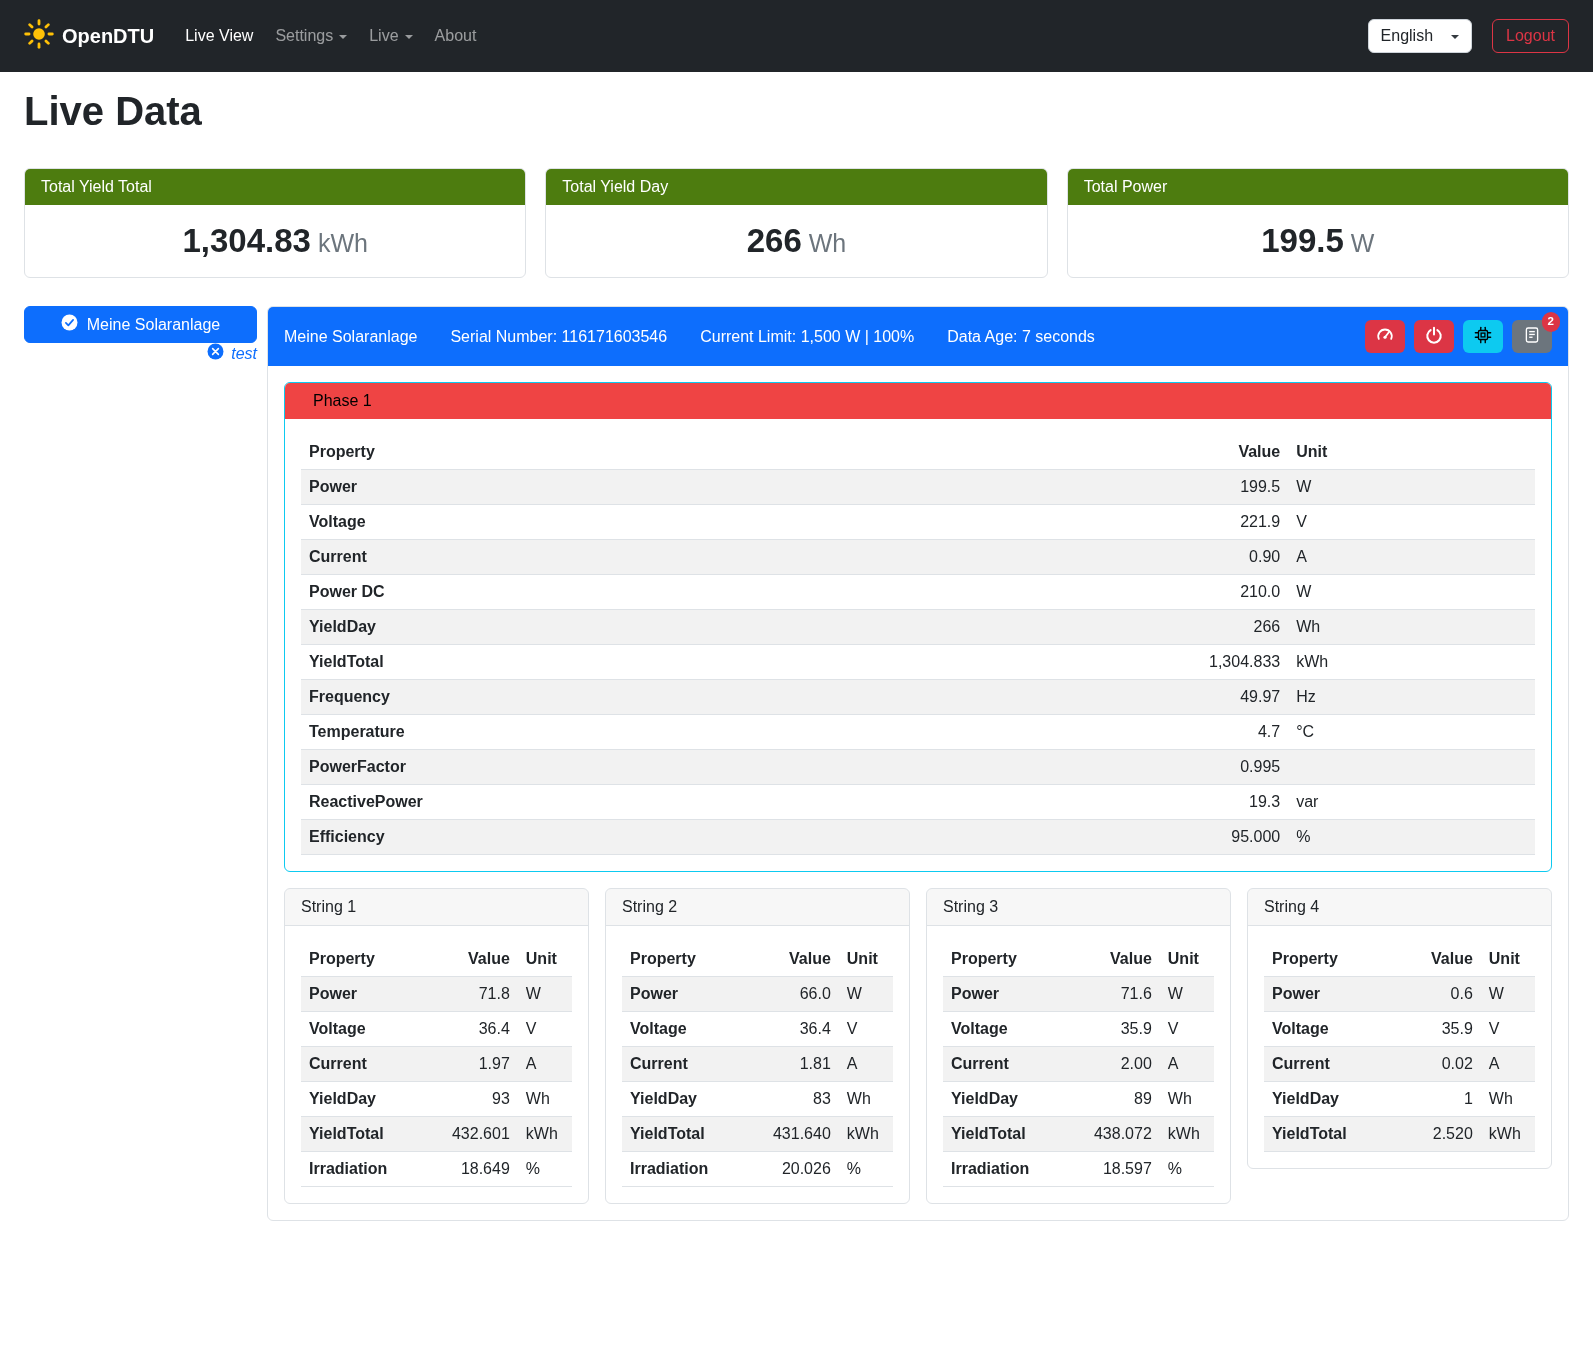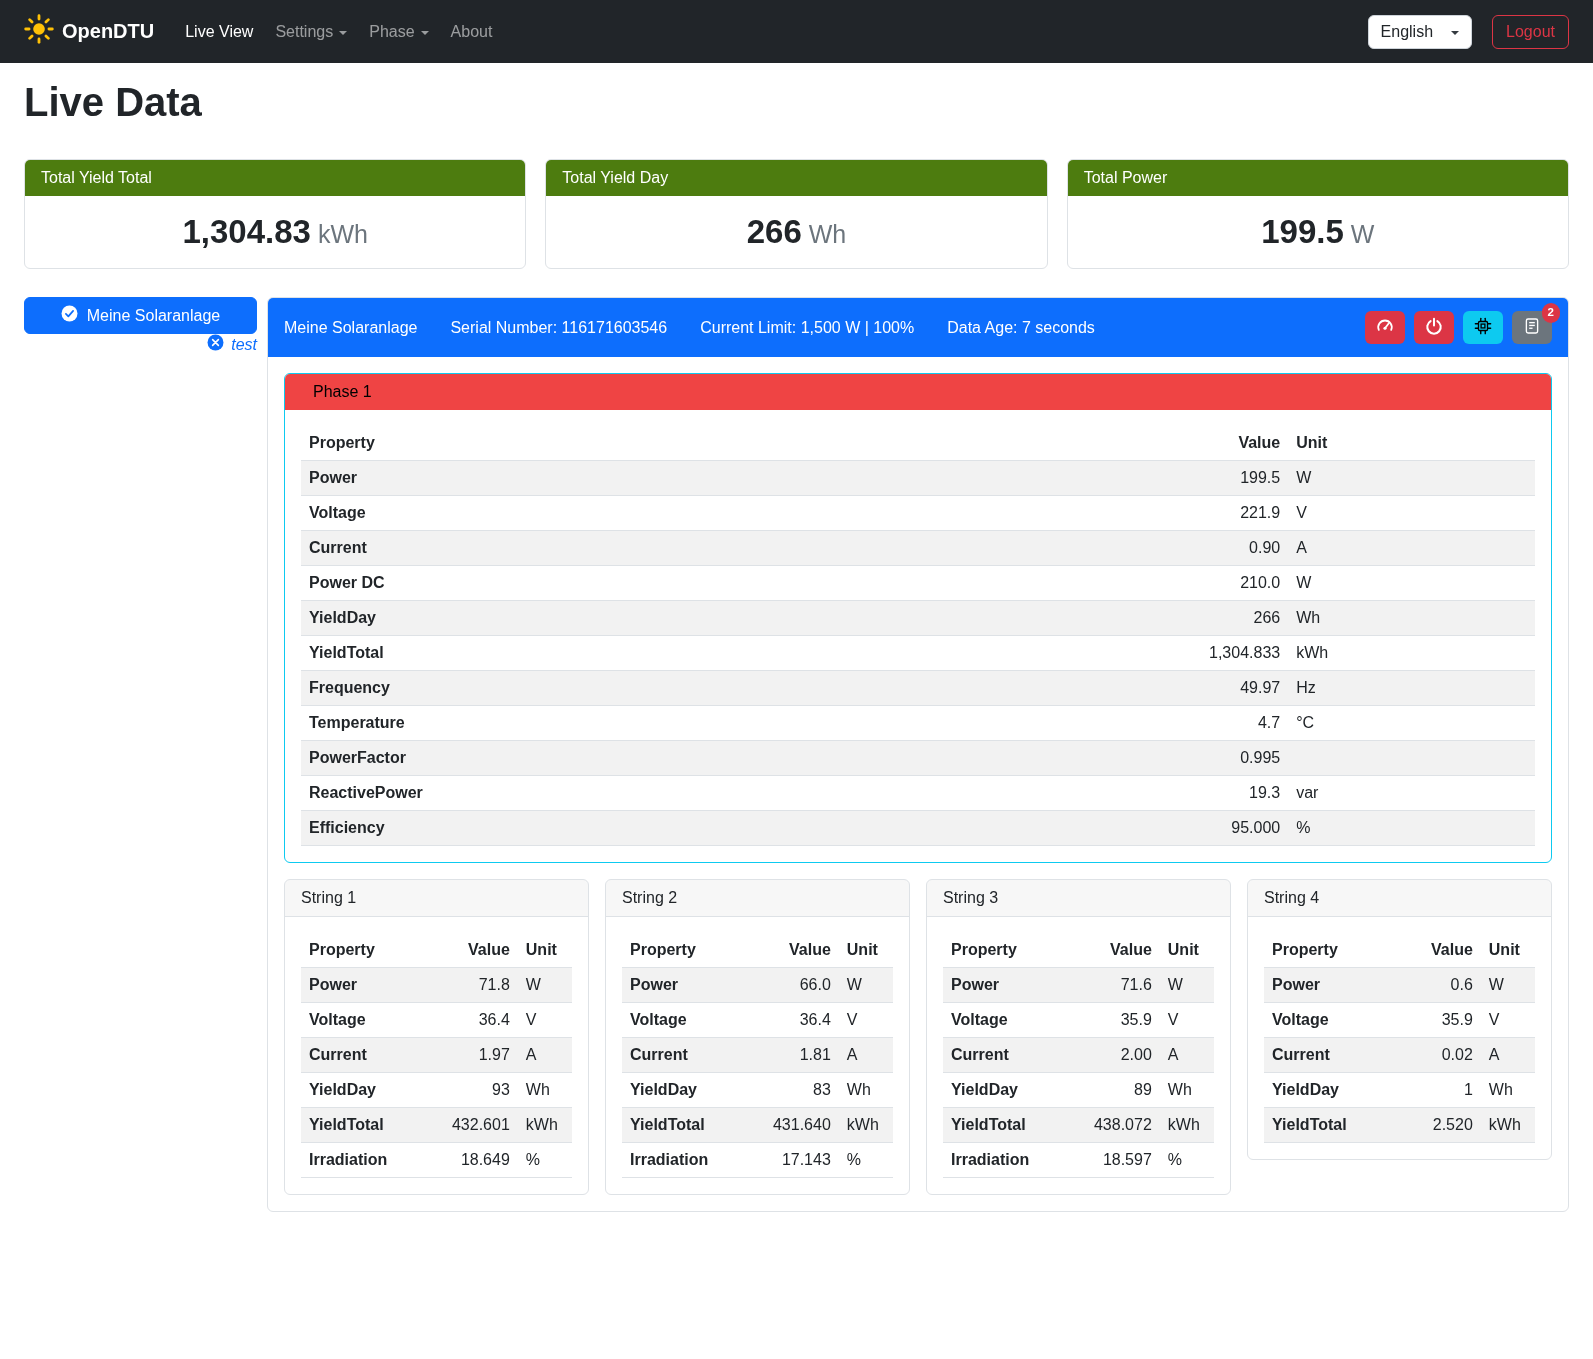--- a/index.html
+++ b/index.html
@@ -8,21 +8,21 @@
     font-family: "Liberation Sans", "DejaVu Sans", sans-serif;
     font-size: 16px;
     color: #212529;
     min-height: 1359px;
     width: 100%;
   }
 
   
   .navbar {
     background: #212529;
-    height: 63px;
+    height: 72px;
     display: flex;
     align-items: center;
     padding: 0 24px;
   }
   .brand {
     display: flex; align-items: center; gap: 8px;
     color: #fff; font-size: 20px; font-weight: 600;
     margin-right: 20px; cursor: pointer; text-decoration: none;
   }
   .nav-links { display: flex; list-style: none; align-items: center; }
@@ -160,21 +160,21 @@
   </a>
   <ul class="nav-links">
     <li class="nav-link active">
       <span>Live View</span>
     </li>
     <li class="nav-link">
       <span>Settings</span>
       <span class="caret"></span>
     </li>
     <li class="nav-link">
-      <span>Phase</span>
+      <span>Live</span>
       <span class="caret"></span>
     </li>
     <li class="nav-link">
       <span>About</span>
     </li>
   </ul>
   <div class="nav-right">
     <div class="lang-select">
       <span>English</span>
       <span class="caret"></span>
@@ -483,21 +483,21 @@
                     </tr>
 
                     <tr>
                       <th>YieldTotal</th>
                       <td class="val">431.640</td>
                       <td>kWh</td>
                     </tr>
 
                     <tr>
                       <th>Irradiation</th>
-                      <td class="val">17.143</td>
+                      <td class="val">20.026</td>
                       <td>%</td>
                     </tr>
                   </tbody>
               </table>
             </div>
           </div>
 
           <div class="string-card">
             <div class="string-header">String 3</div>
             <div class="table-wrap">

